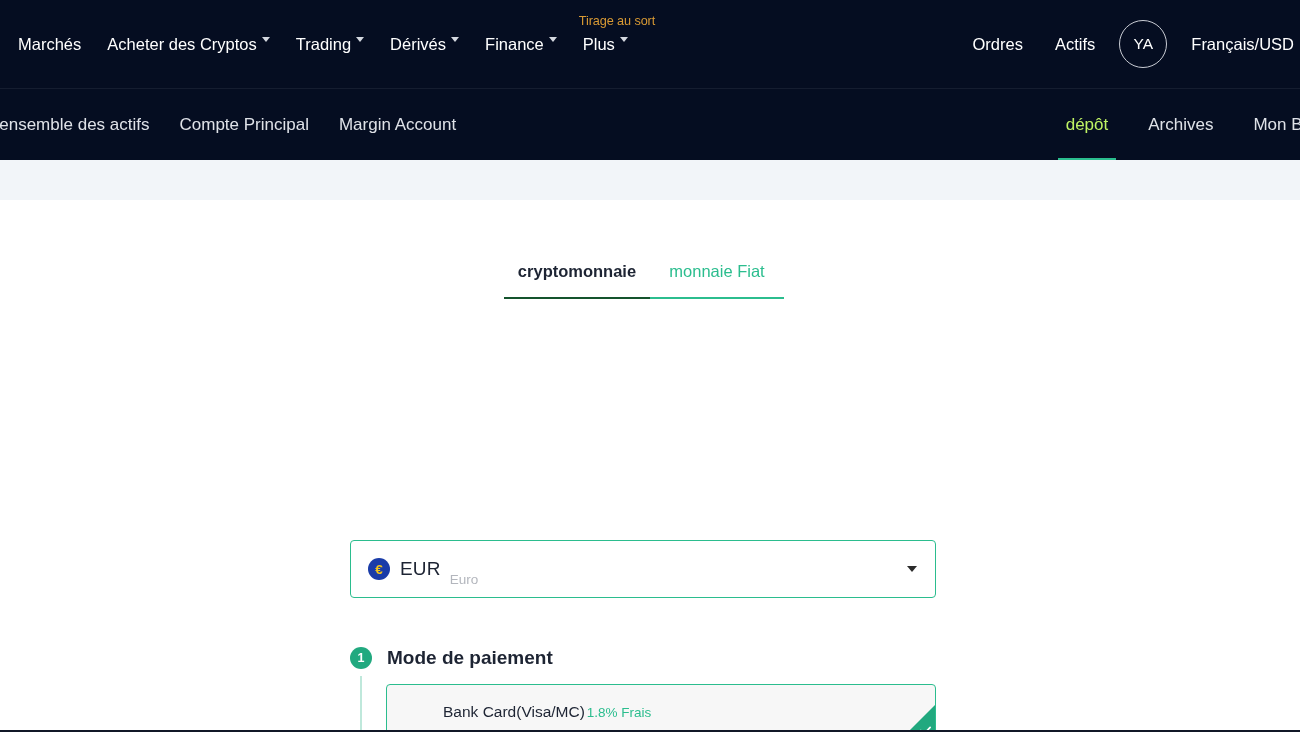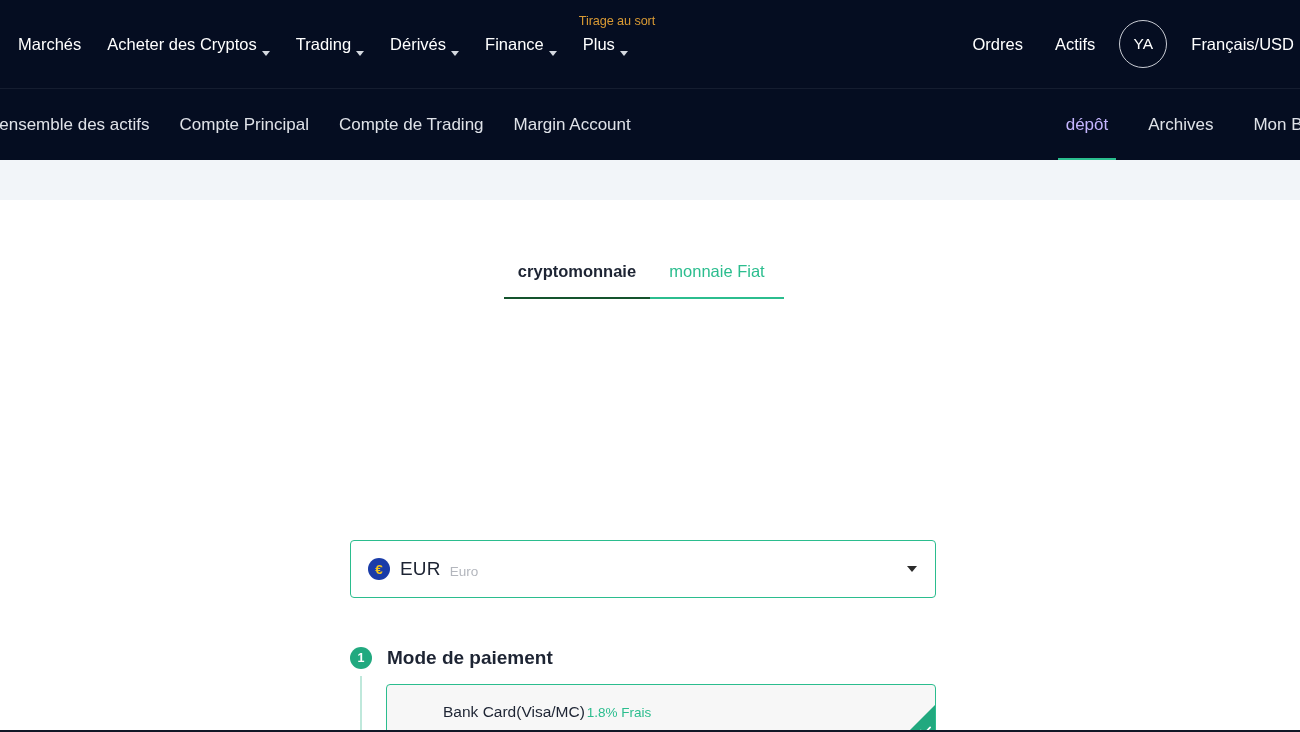--- a/index.html
+++ b/index.html
@@ -18,21 +18,21 @@
     background: #050d21;
     display: flex; align-items: center;
     overflow: hidden;
   }
   .nav-left { display: flex; align-items: center; padding-left: 18px; gap: 0; }
   .nav-item {
     color: #ffffff;
     font-size: 16.5px;
     padding: 0 13px;
     white-space: nowrap;
-    display: flex; align-items: flex-end; gap: 5px;
+    display: flex; align-items: flex-start; gap: 5px;
     position: relative;
     cursor: pointer;
   }
   .nav-item:first-child { padding-left: 0; }
   .caret-down {
     display: inline-block;
     width: 0; height: 0;
     border-left: 4.5px solid transparent;
     border-right: 4.5px solid transparent;
     border-top: 5px solid #d4d8e0;
@@ -84,21 +84,21 @@
     cursor: pointer;
     line-height: 72px;
   }
   .subnav-item.first { padding-left: 0; margin-left: -4px; }
   .subnav-right {
     position: absolute; right: 0; top: 0;
     height: 72px;
     display: flex; align-items: center;
   }
   .subnav-right .subnav-item { padding: 0 20px; position: relative; }
-  .subnav-item.active { color: #c4b5fd; }
+  .subnav-item.active { color: #bef264; }
   .subnav-item.active::after {
     content: "";
     position: absolute;
     left: 12px; right: 12px; bottom: 0;
     height: 3px;
     background: #2bbd8e;
   }
   .subnav-item.lastcut { padding-right: 0; margin-right: -12px; }
 
   
@@ -145,21 +145,21 @@
     width: 22px; height: 22px;
     border-radius: 50%;
     background: #1a3ca8;
     color: #f5c518;
     font-size: 13.5px; font-weight: bold;
     display: flex; align-items: center; justify-content: center;
     flex: 0 0 auto;
     margin-right: 10px;
   }
   .cur-code { font-size: 19px; color: #1d2433; letter-spacing: .2px; }
-  .cur-name { font-size: 13.5px; color: #b3b6bd; margin-left: 9px; position: relative; top: 2px; }
+  .cur-name { font-size: 13.5px; color: #b3b6bd; margin-left: 9px; position: relative; top: 10px; }
   .select-caret {
     margin-left: auto;
     width: 0; height: 0;
     border-left: 5px solid transparent;
     border-right: 5px solid transparent;
     border-top: 6px solid #2b2b2b;
   }
 
   
   .step {
@@ -283,21 +283,20 @@
     <div class="nav-item lang-item">
       <span>Français/USD</span>
     </div>
   </div>
 </div>
 
 <div class="subnav">
   <div class="subnav-left">
     <div class="subnav-item first">'ensemble des actifs</div>
     <div class="subnav-item">Compte Principal</div>
-    <div class="subnav-item">Compte de Trading</div>
     <div class="subnav-item">Margin Account</div>
   </div>
 
   <div class="subnav-right">
     <div class="subnav-item active">dépôt</div>
     <div class="subnav-item">Archives</div>
     <div class="subnav-item lastcut">Mon Bo</div>
   </div>
 </div>
 

